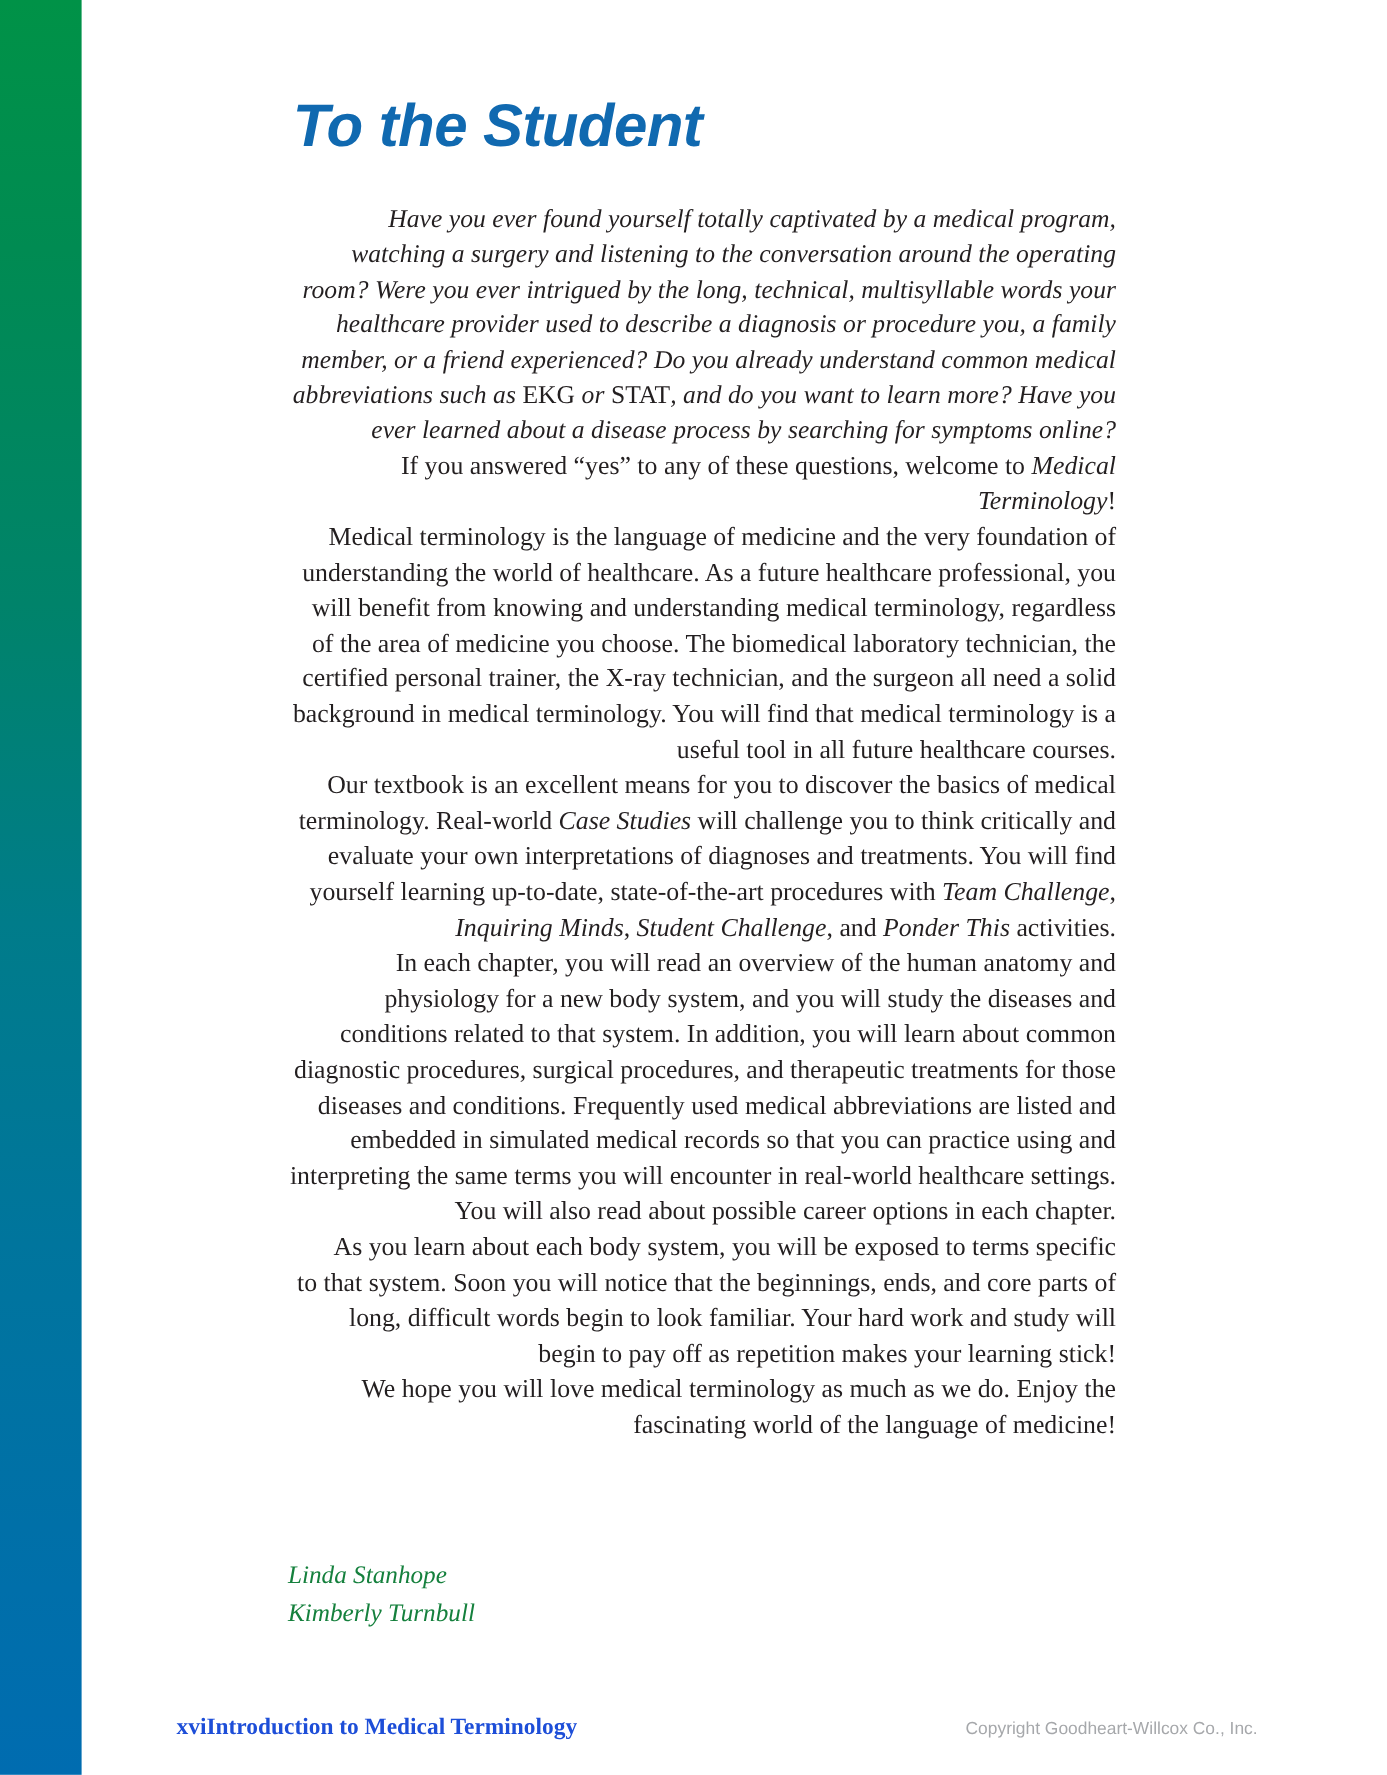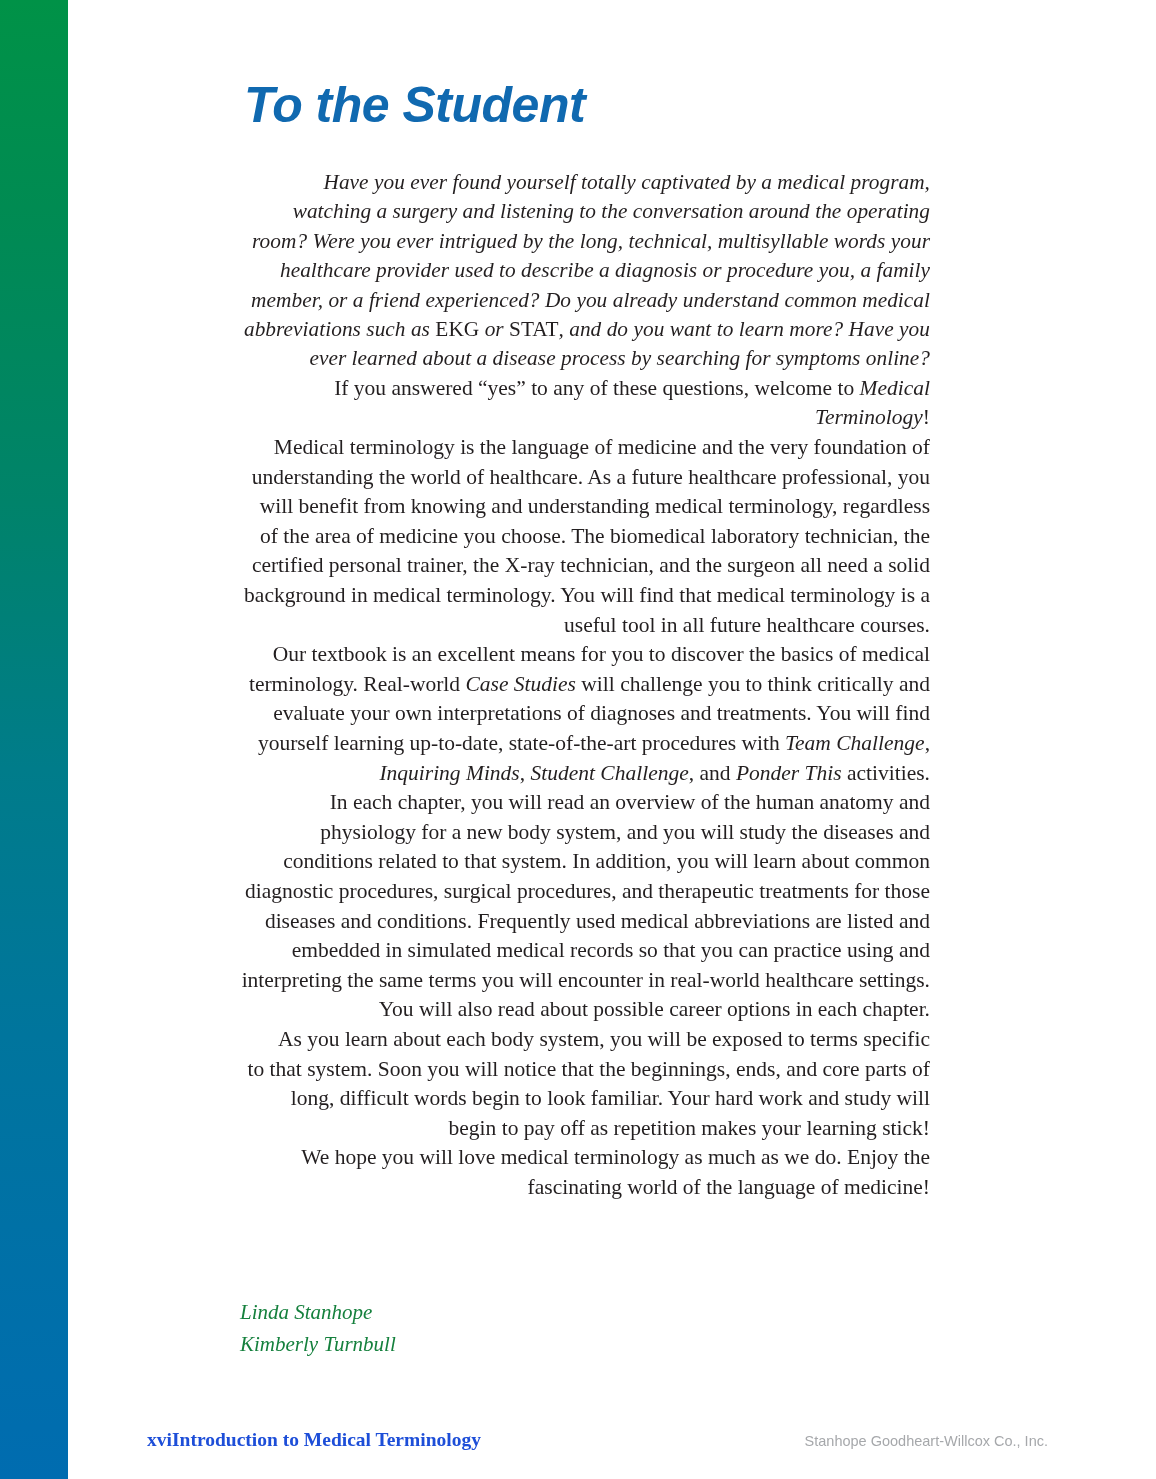--- a/index.html
+++ b/index.html
@@ -167,16 +167,16 @@
 
     <div id="signatures">
       <div>Linda Stanhope</div>
       <div>Kimberly Turnbull</div>
     </div>
 
   </div>
 
   <div id="footer">
     <div id="footer-left"><span class="folio">xvi</span><span>Introduction to Medical Terminology</span></div>
-    <div id="footer-right">Stanhope Goodheart-Willcox Co., Inc.</div>
+    <div id="footer-right">Copyright Goodheart-Willcox Co., Inc.</div>
   </div>
 
 </div>
 
 </body></html>

